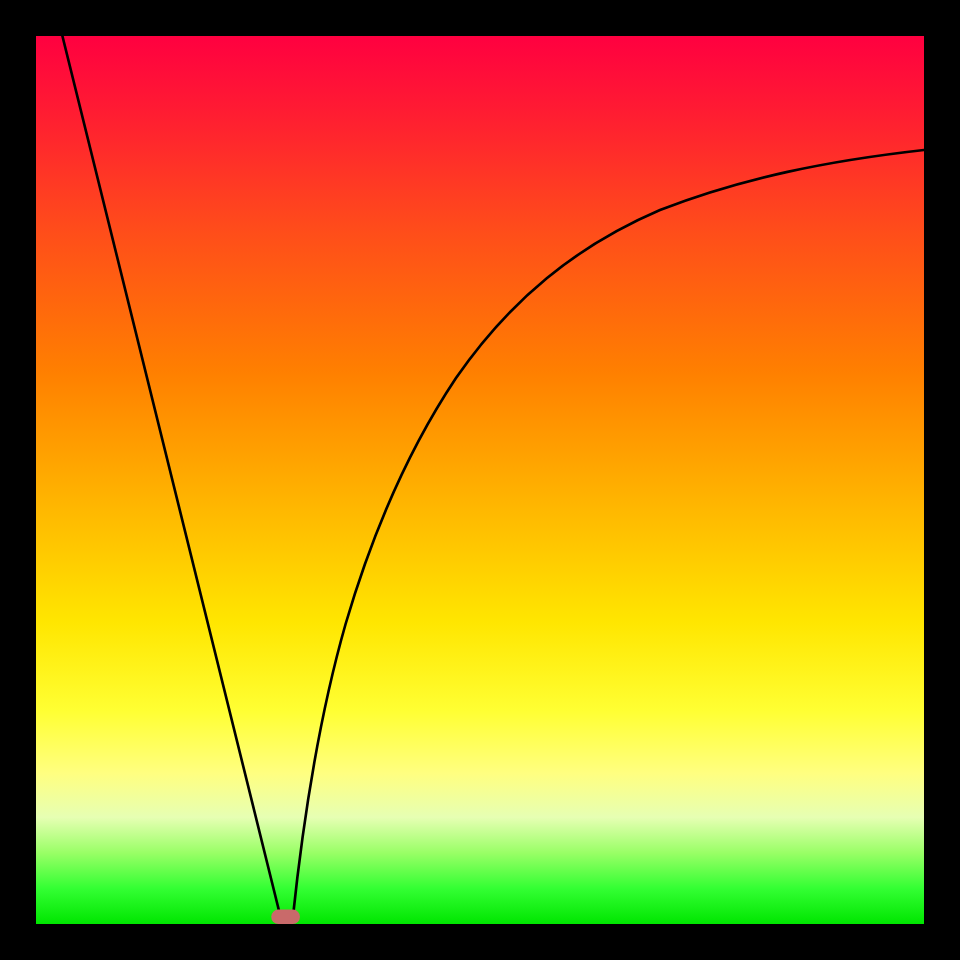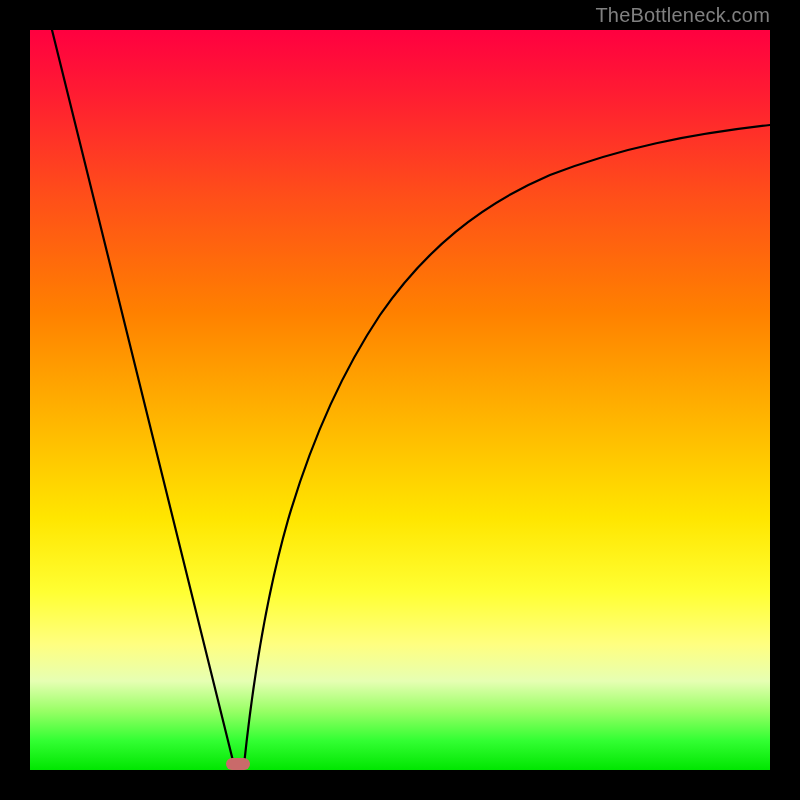--- a/index.html
+++ b/index.html
@@ -92,14 +92,13 @@
       <path d="M 214 735
                C 224 640, 238 560, 258 490
                C 280 415, 310 345, 350 285
                C 395 220, 450 175, 520 145
                C 590 118, 660 104, 740 95" fill="none" stroke="#000" stroke-width="2.2" stroke-linecap="round"></path>
 
       <rect x="196" y="728" width="24" height="12" rx="6" ry="6" fill="#c96a6a"></rect>
     </svg>
   </div>
 
-  <div class="watermark">TheBottleneck.com</div>
 </div>
 
 </body></html>

